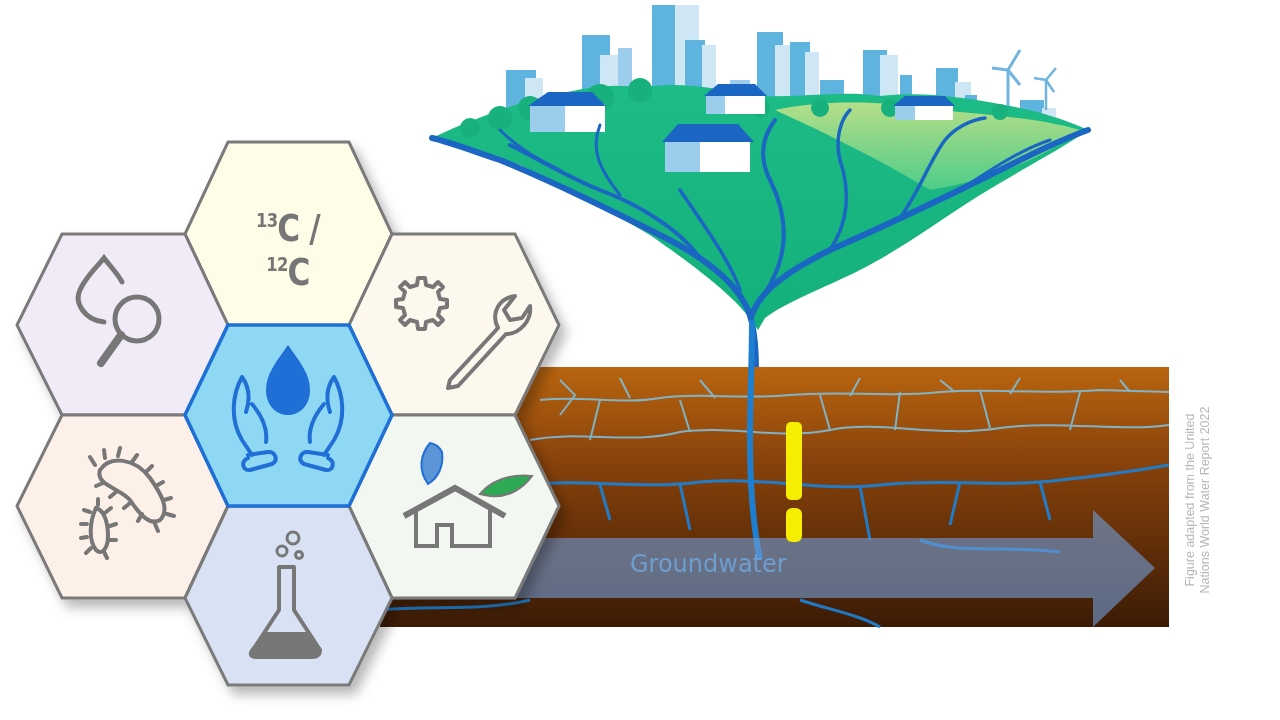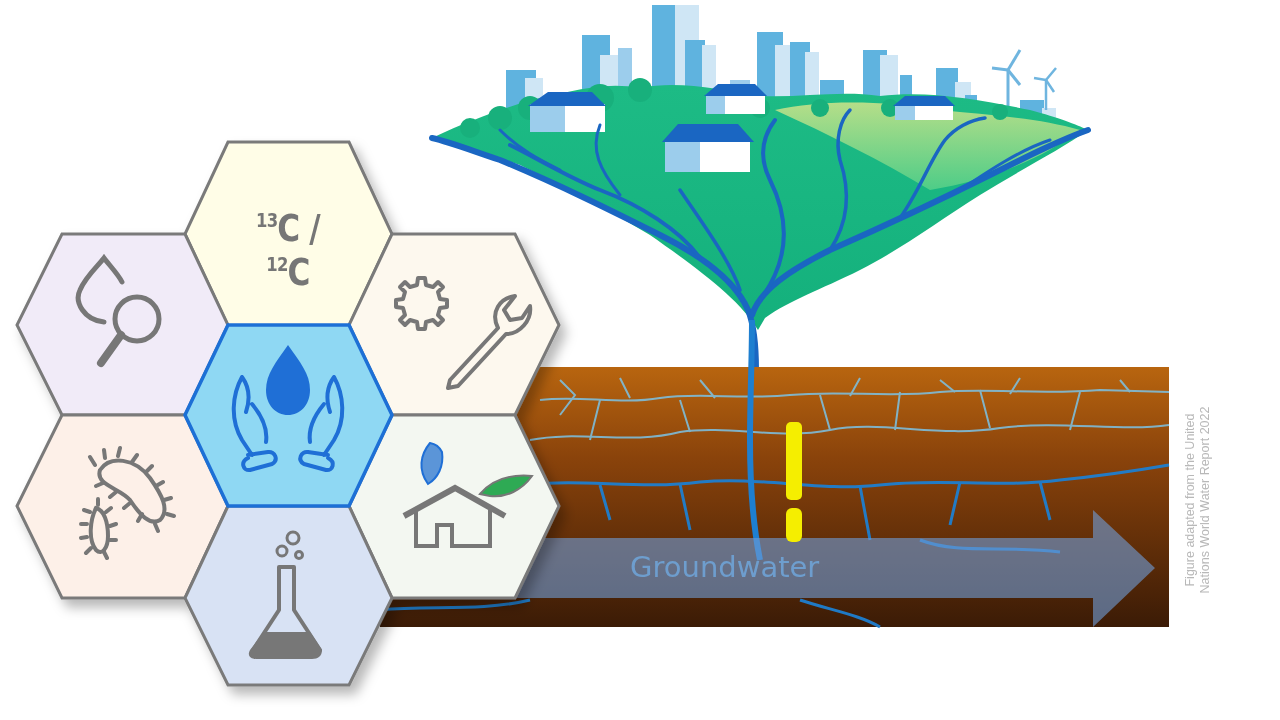--- a/index.html
+++ b/index.html
@@ -2,21 +2,21 @@
 <html><head>
 <meta charset="utf-8">
 <style>
   html,body{margin:0;padding:0;background:#ffffff;}
   body{width:1280px;height:720px;position:relative;overflow:hidden;font-family:"Liberation Sans",sans-serif;}
   .layer{position:absolute;left:0;top:0;width:1280px;height:720px;}
   .credit{position:absolute;left:1178px;top:405px;width:40px;height:190px;}
   .credit-inner{position:absolute;left:50%;top:50%;transform:translate(-50%,-50%) rotate(-90deg);white-space:nowrap;
     font-family:"Liberation Sans",sans-serif;font-size:12.5px;line-height:15px;color:#b8b8b8;text-align:center;}
   .credit-inner span{display:block;}
-  .gw-label{position:absolute;left:630px;top:550px;font-family:"DejaVu Sans",sans-serif;font-size:29px;color:#6fa3d6;opacity:.9;letter-spacing:0px;}
+  .gw-label{position:absolute;left:630px;top:550px;font-family:"DejaVu Sans",sans-serif;font-size:24px;color:#6fa3d6;opacity:.9;letter-spacing:0px;}
   .iso{position:absolute;left:218px;top:206px;width:140px;text-align:center;font-family:"DejaVu Sans",sans-serif;font-weight:bold;color:#767676;font-size:38px;letter-spacing:-1px;transform:scaleX(.82);transform-origin:center;}
   .iso sup{font-size:20px;vertical-align:top;position:relative;top:2px;}
 </style>
 </head>
 <body>
 
 <svg class="layer" viewBox="0 0 1280 720" xmlns="http://www.w3.org/2000/svg">
   <defs>
     <linearGradient id="soilGrad" x1="0" y1="0" x2="0" y2="1">
       <stop offset="0" stop-color="#b8650f"></stop>

